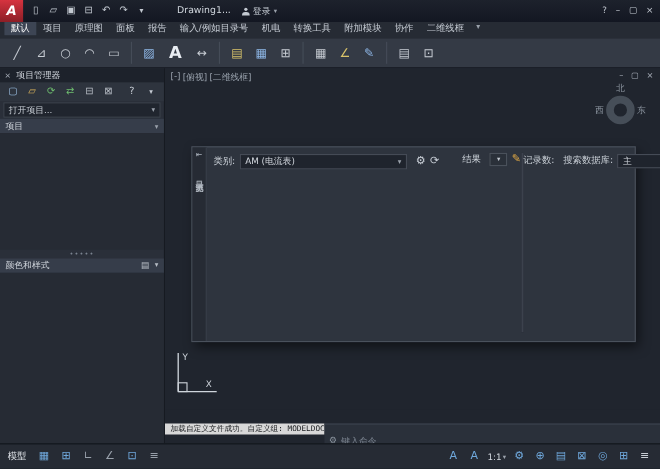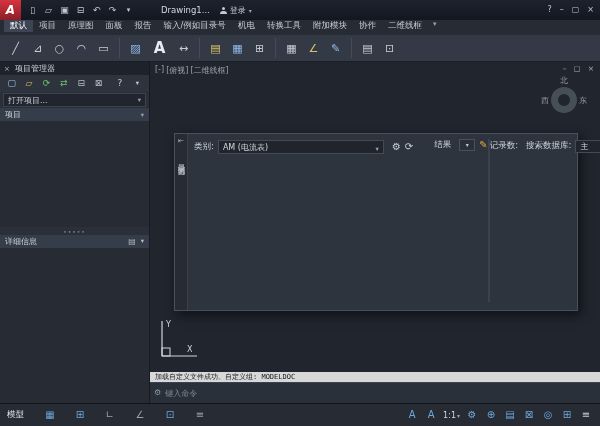--- a/index.html
+++ b/index.html
@@ -90,48 +90,48 @@
   .cat-main { flex:1; padding:5px 6px; display:flex; flex-direction:row; min-width:0; }
   .cat-row { display:flex; align-items:center; gap:4px; }
   .cat-row.r1 { height:15px; margin-bottom:3px; }
   .cat-row.r2 { height:16px; margin-bottom:3px; }
   .cat-row.r3 { height:12px; margin-bottom:1px;padding-left:21px; }
   .cat-row.rb { height:14px; }
   .cat-label { font-size:8.5px; color:#ccd2d9; white-space:nowrap; }
   .combo { background:#1f242d; border:1px solid #454b56; height:14px; display:flex;
     align-items:center; padding:0 4px; font-size:8px; color:#d2d7de; }
   .combo .arr { margin-left:auto; font-size:6.5px; color:#9aa1ab; padding-left:4px; }
-  .cat-cat-combo { width:166px;align-items:flex-end; }
+  .cat-cat-combo { width:152px; }
   .cat-db-combo { width:66px; height:13px; }
   .cat-sp { flex:1; }
   .cat-gear { font-size:10px; color:#c8ced6; }
   .cat-refresh { font-size:10px; color:#c8ced6; }
   .cat-search-input { flex:1; min-width:0; height:15px; background:#1f242d; border:1px solid #454b56;
     font-size:7.5px; color:#aab1bb; padding:0 3px; font-family:inherit; outline:none; }
   .gbtn { height:16px; padding:0 7px; background:#3a414c; border:1px solid #5a626e;
     font-size:8px; color:#dfe3e9; display:flex; align-items:center; white-space:nowrap; }
   .mini-dd { width:16px; height:12px; background:#2a3039; border:1px solid #4a515b;
     font-size:6px; color:#c3c9d1; }
   .pencil { font-size:10px; color:#dba544; }
   .cat-results { flex:1; background:#1b2029; border:1px solid #3c424d; margin-bottom:3px; }
 
   
-  #cmdline { position:absolute; left:150px; top:372px; width:450px; height:31px;
-    display:flex; flex-direction:column; }
+  #cmdline { position:absolute; left:150px; top:385px; width:450px; height:31px;
+    display:flex; flex-direction:row; }
   .cmd-hist { height:10px; background:#d8d8d8; color:#17191c; font-size:7px; line-height:10px;
     padding-left:5px; white-space:nowrap; overflow:hidden;
     font-family:"DejaVu Sans Mono","Liberation Mono",monospace; }
   .cmd-hist.alt { background:#cccccc; border-top:1px solid #bfbfbf; }
   .cmd-input { flex:1; background:#2a303a; border-top:1px solid #3c434e; display:flex;
     align-items:center; gap:4px; padding-left:4px; font-size:8px; color:#7e8793; }
   .cmd-input .icon { font-size:8px; color:#8f98a3; }
 
   
   #statusbar { position:absolute; left:0; top:403px; width:600px; height:23px; background:#262b34;
-    border-top:1px solid #10141a; display:flex; align-items:center; padding:0 7px; gap:16px; }
+    border-top:1px solid #10141a; display:flex; align-items:center; padding:0 7px; gap:6px; }
   .sb-model { color:#e0e4e9; font-size:8.5px; margin-right:3px; }
   .sb-icon { width:14px; height:15px; font-size:10px; }
   .sb-right { margin-left:auto; display:flex; align-items:center; gap:5px; }
   .sb-scale { display:flex; align-items:center; gap:1px; color:#d2d7de; font-size:8px; }
   .sb-scale .arr { font-size:6px; color:#9aa1ab; }
 </style>
 </head>
 <body>
 
 <div id="titlebar">
@@ -217,21 +217,21 @@
     <span>打开项目...</span>
     <span class="arr">▾</span>
   </div>
   <div class="pal-header">
     <span>项目</span>
     <span class="arr">▾</span>
   </div>
   <div class="pal-tree"></div>
   <div class="pal-split">•••••</div>
   <div class="pal-header">
-    <span>详细信息</span>
+    <span>颜色和样式</span>
     <span class="sp" style="flex:1"></span>
     <span class="icon" style="color: rgb(184, 190, 198);">▤</span>
     <span class="icon" style="font-size: 6.5px; margin-left: 5px; color: rgb(184, 190, 198);">▾</span>
   </div>
   <div class="pal-details"></div>
 </div>
 
 <div id="canvas">
   <div class="vp-controls">
     <span>[-]</span>

